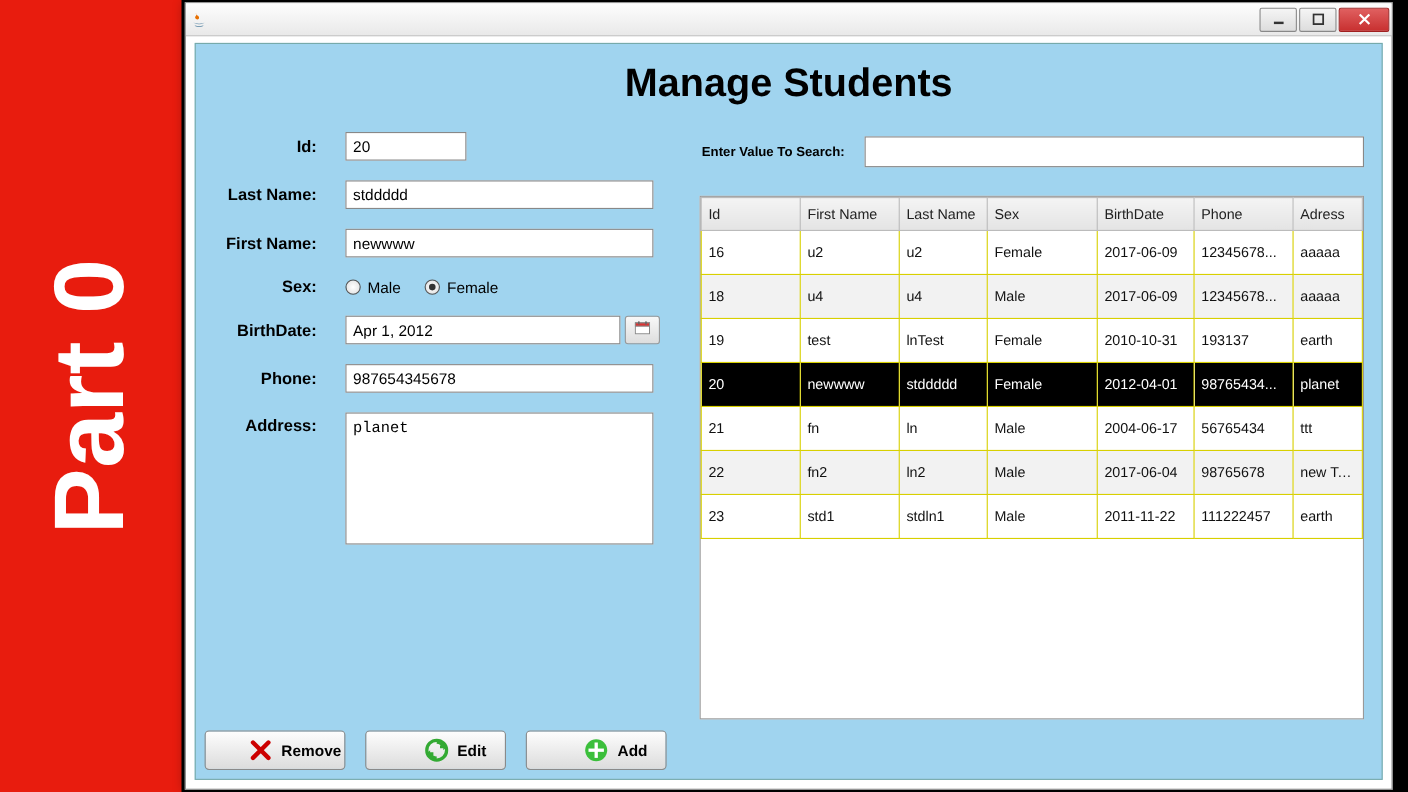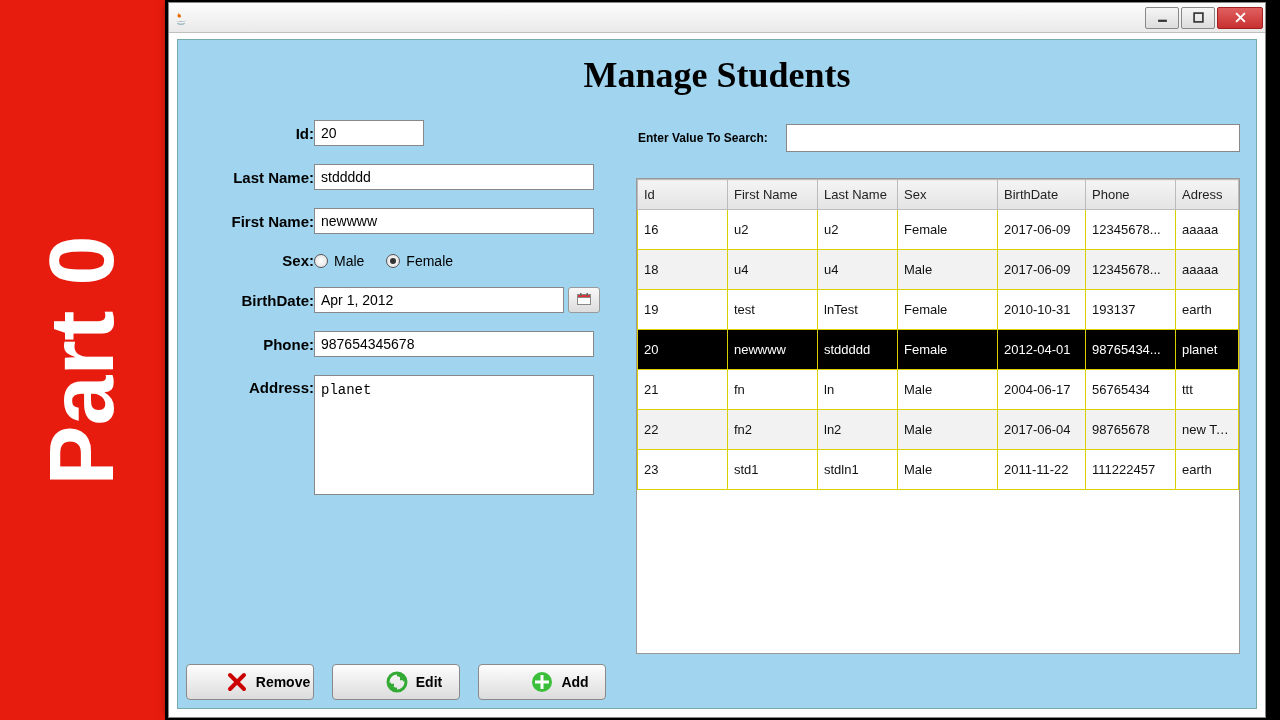--- a/index.html
+++ b/index.html
@@ -40,32 +40,32 @@
 .winbtn.close { background: linear-gradient(#e06060,#c83030); color: #fff; border-color: #a02020; width: 46px;}
 .winbtn svg { width: 11px; height: 11px; }
 
 
 .content {
   position: absolute; left: 8px; top: 36px; right: 8px; bottom: 8px;
   background: #a0d4ef; border: 1px solid #7aa;
 }
 .page-title {
   text-align: center; font-size: 36px; font-weight: bold; color: #000;
-  padding: 14px 0 10px; font-family: Liberation Serif, serif;
+  padding: 14px 0 10px; font-family: Liberation Sans, sans-serif;
 }
 
 .body-area { position: absolute; top: 68px; left: 0; right: 0; bottom: 0; }
 
 
 .form {
   position: absolute; left: 6px; top: 12px; width: 430px;
 }
 .form-row { display: flex; align-items: center; margin-bottom: 18px; }
 .form-label {
-  width: 130px; text-align: right; font-weight: bold; font-size: 15px; color: #000; padding-right: 0;
+  width: 130px; text-align: right; font-weight: bold; font-size: 15px; color: #000; padding-right: 26px;
 }
 .text-input {
   height: 26px; border: 1px solid #888; background: #fff; padding: 2px 6px; font-size: 14px;
   font-family: Tahoma, Arial, sans-serif;
 }
 .text-input.small { width: 110px; }
 .text-input.wide { width: 280px; }
 .radio-group { display: flex; gap: 22px; align-items: center; font-size: 14px; }
 .radio-group label { display: flex; align-items: center; gap: 6px; cursor: pointer; }
 .radio-dot { width: 14px; height: 14px; border: 1px solid #555; border-radius: 50%; background: radial-gradient(#fff,#ddd); display: inline-flex; align-items: center; justify-content: center;}

